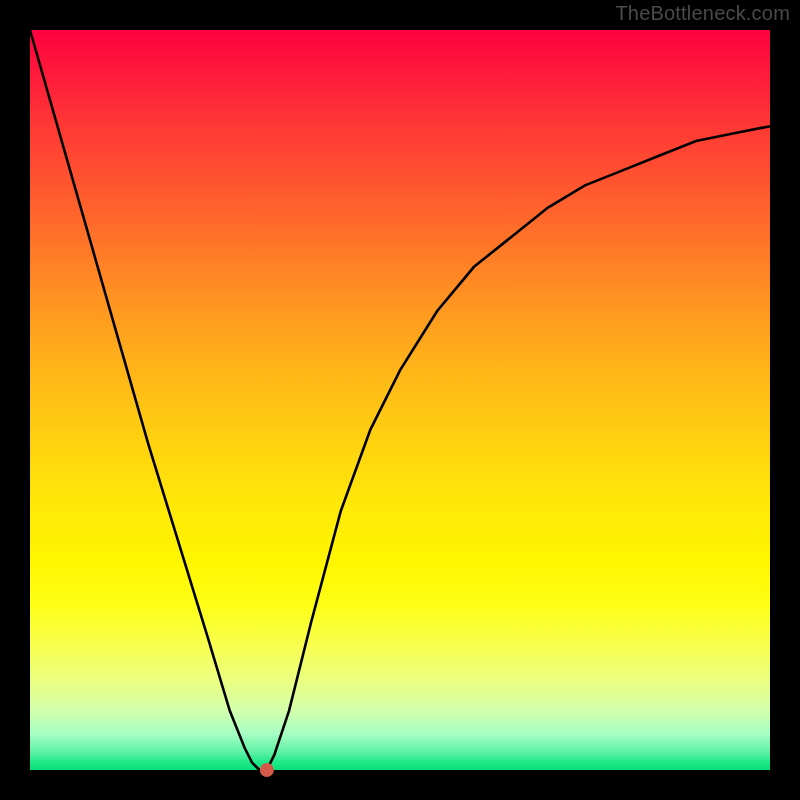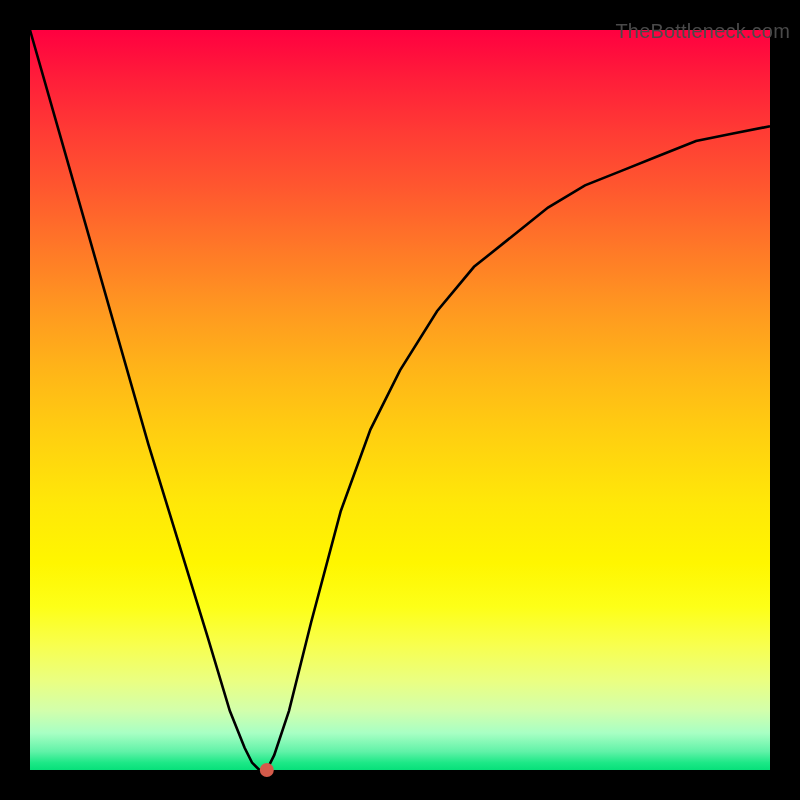--- a/index.html
+++ b/index.html
@@ -19,21 +19,20 @@
   }
   .watermark {
     position: absolute;
     top: 2px;
     right: 10px;
     color: #4a4a4a;
     font-size: 20px;
     font-weight: 500;
     letter-spacing: 0.2px;
     z-index: 10;
-    margin-top: 18px;
   }
   .plot-area {
     position: absolute;
     left: 30px;
     top: 30px;
     width: 740px;
     height: 740px;
     
     background: linear-gradient(
       to bottom,

